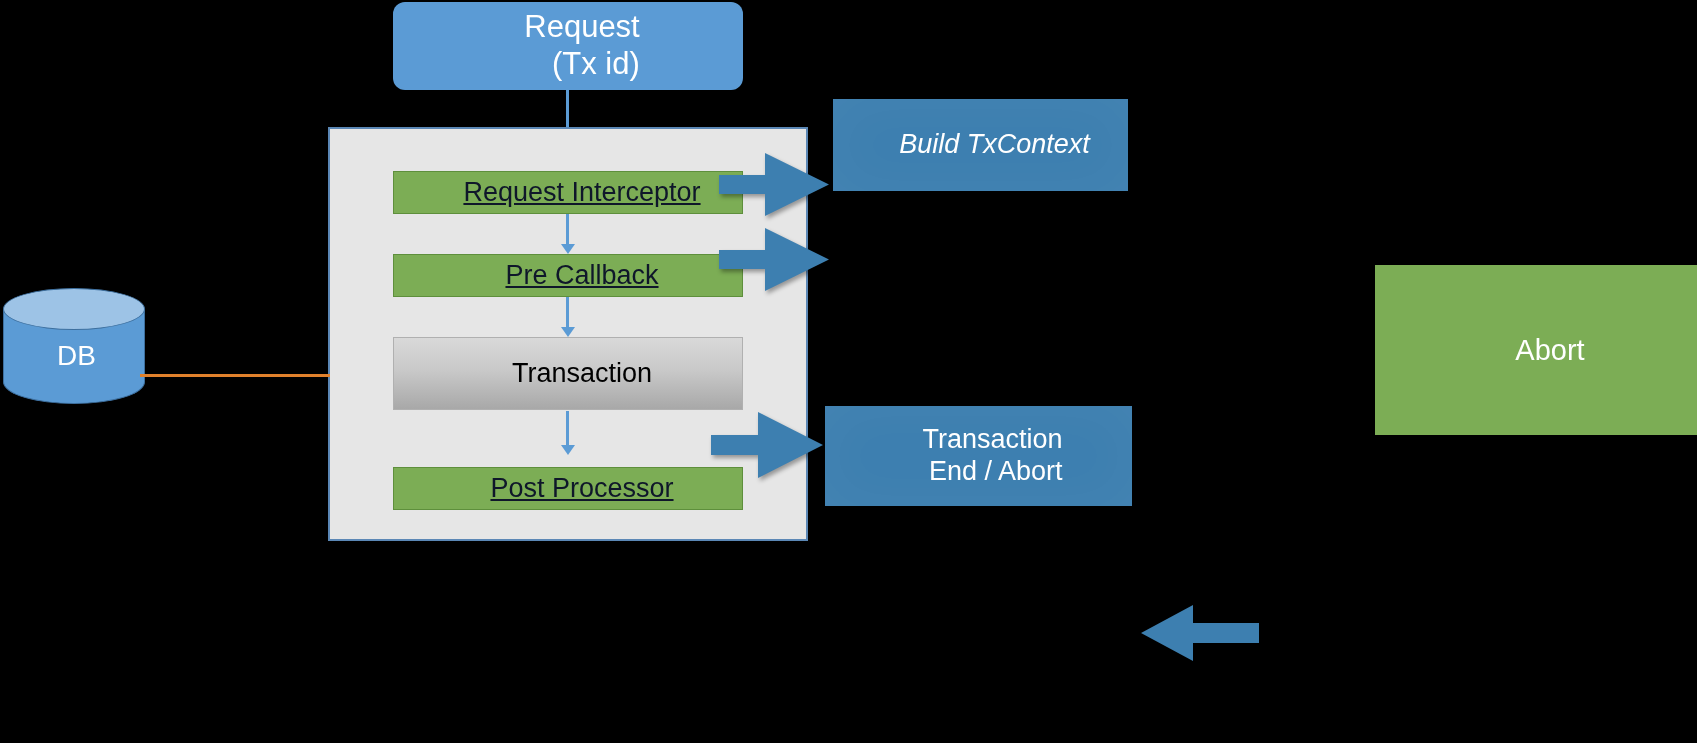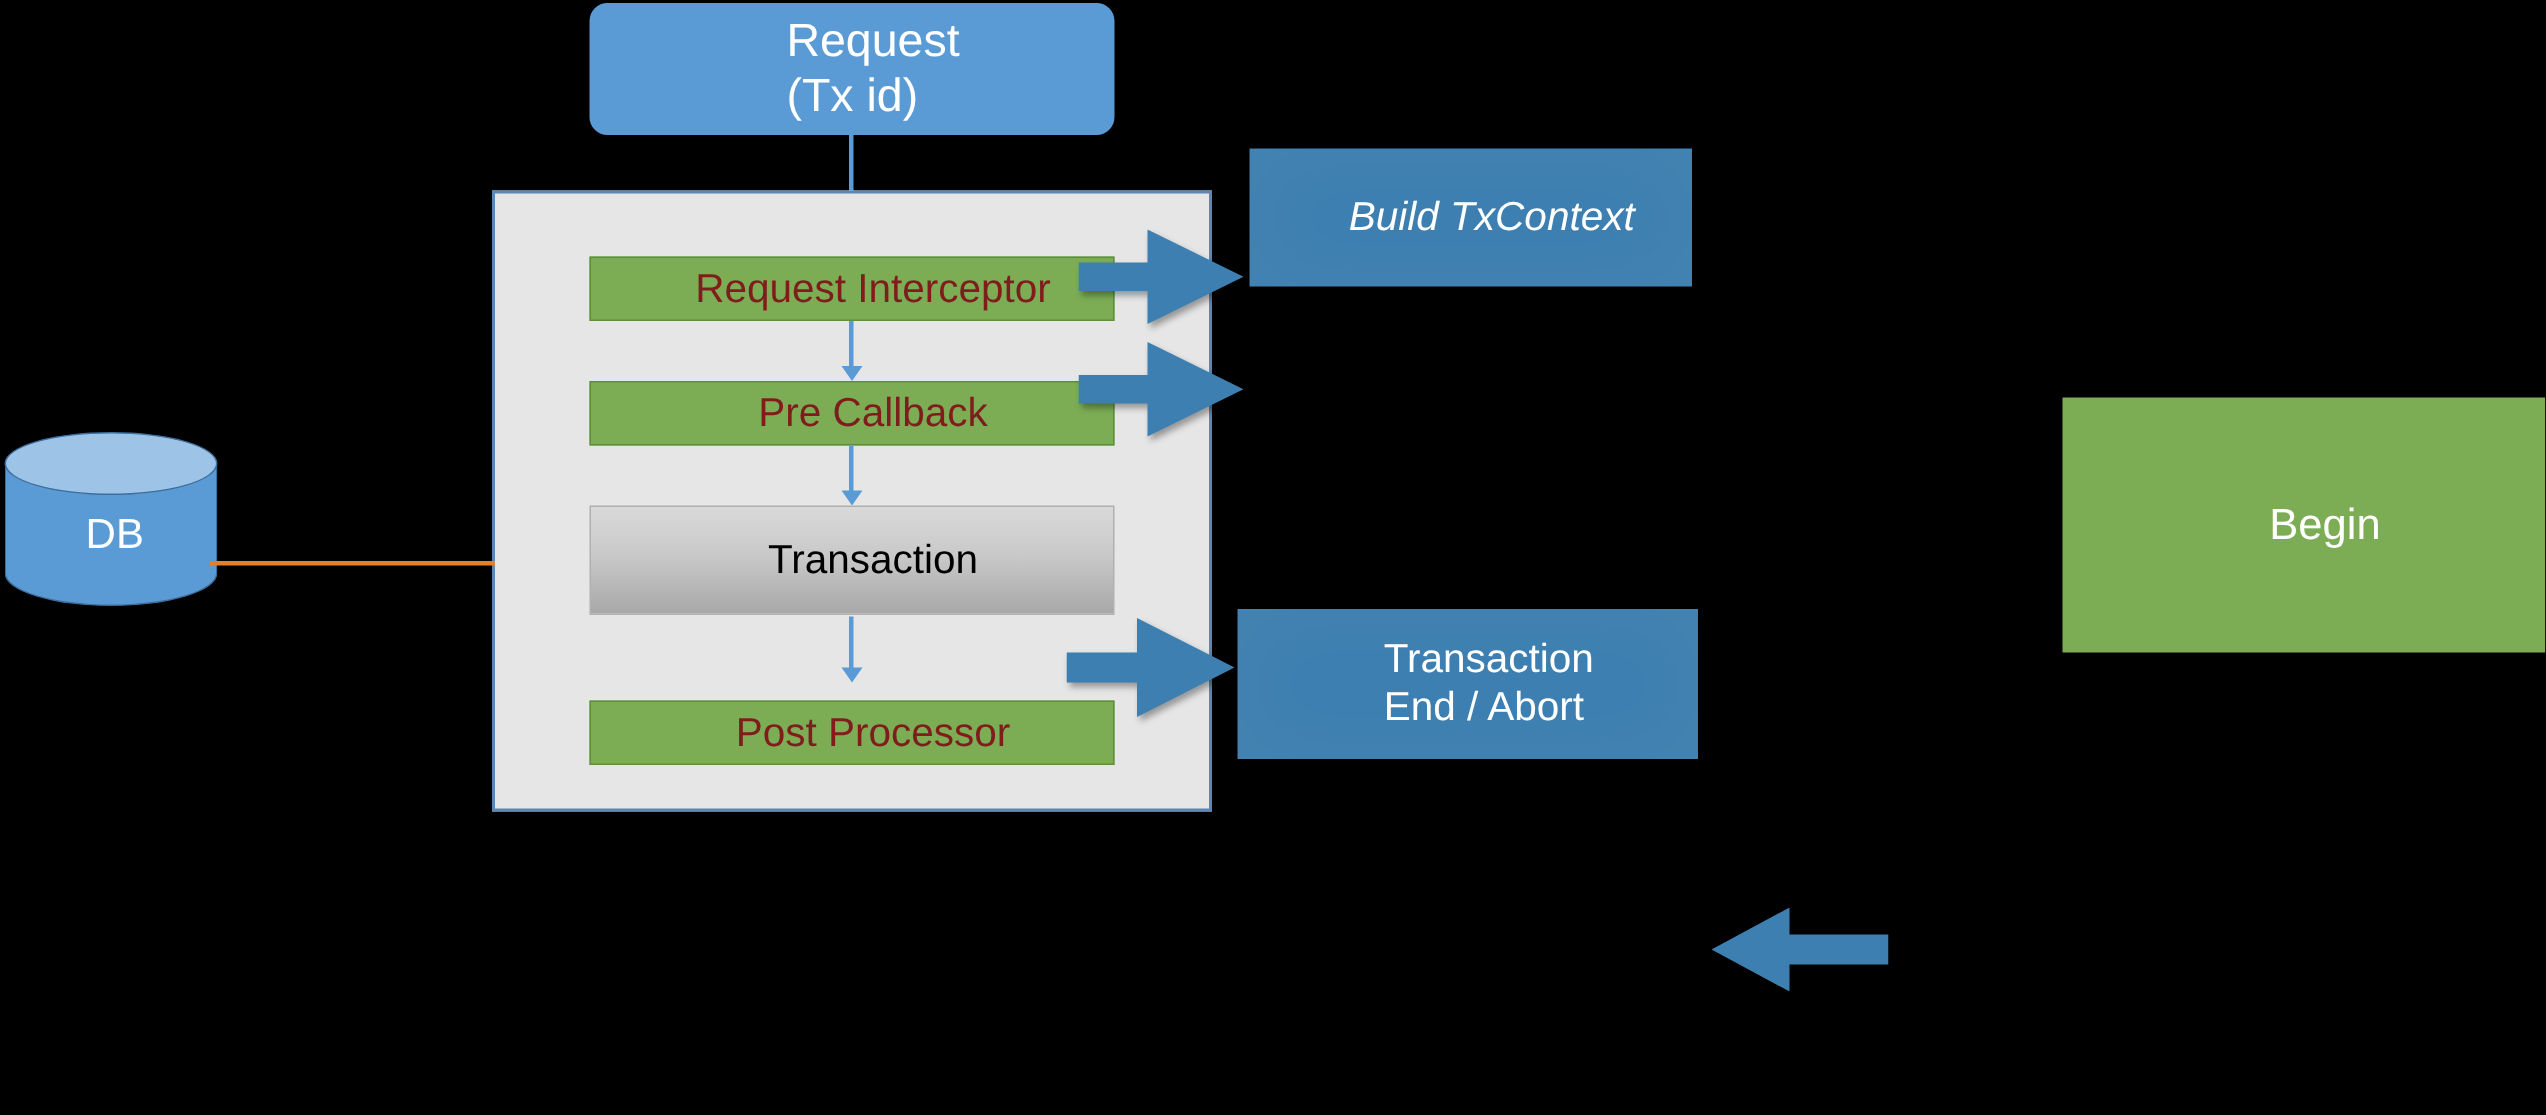--- a/index.html
+++ b/index.html
@@ -15,21 +15,21 @@
     overflow: hidden;
     font-family: "Liberation Sans", sans-serif;
   }
 
   .node {
     position: absolute;
     box-sizing: border-box;
     display: flex;
     align-items: center;
     justify-content: center;
-    text-align: left;
+    text-align: right;
     line-height: 1.18;
     white-space: pre-line;
     padding-left: 28px;
   }
 
   
   #request-box {
     left: 393px; top: 2px; width: 350px; height: 88px;
     background: #5b9bd5;
     border-radius: 12px;
@@ -42,22 +42,23 @@
     left: 328px; top: 127px; width: 480px; height: 414px;
     background: #e6e6e6;
     border: 2px solid #5b87b5;
   }
 
   
   .step-green {
     left: 393px; width: 350px; height: 43px;
     background: #7cad55;
     border: 1px solid #5e8f3c;
-    color: #7f1d1d;
+    color: #0f172a;
     font-size: 27px;
+    text-decoration: underline;
   }
   #step-request-interceptor { top: 171px; }
   #step-pre-processor       { top: 254px; }
   #step-post-processor      { top: 467px; }
 
   
   #step-transaction {
     left: 393px; top: 337px; width: 350px; height: 73px;
     background: linear-gradient(to bottom, #d9d9d9 0%, #c9c9c9 45%, #a8a8a8 100%);
     border: 1px solid #b0b0b0;
@@ -203,15 +204,15 @@
     <polygon points="118,18 52,18 52,0 0,28 52,56 52,38 118,38" fill="#3d7fb0"></polygon>
   </svg>
 
   <div class="node blue-box" id="box-build-txcontext">Build TxContext</div>
 
 
   <div class="node blue-box" id="box-transaction-end">Transaction
 End / Abort</div>
 
 
-  <div class="node" id="alpha-box">Begin</div>
+  <div class="node" id="alpha-box">Abort</div>
 
 </div>
 
 </body></html>

